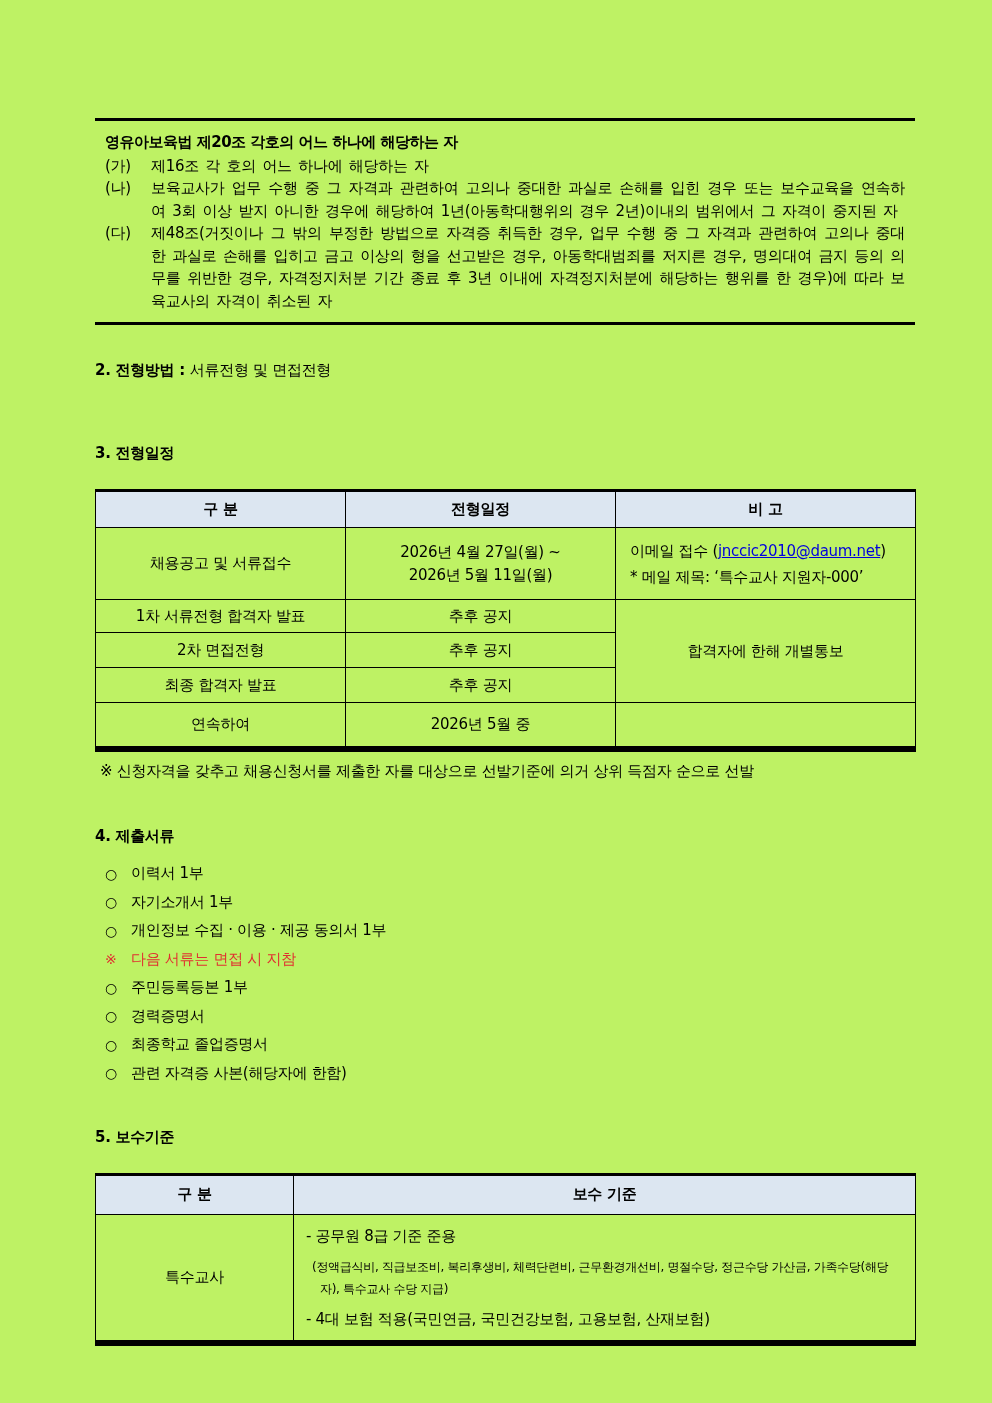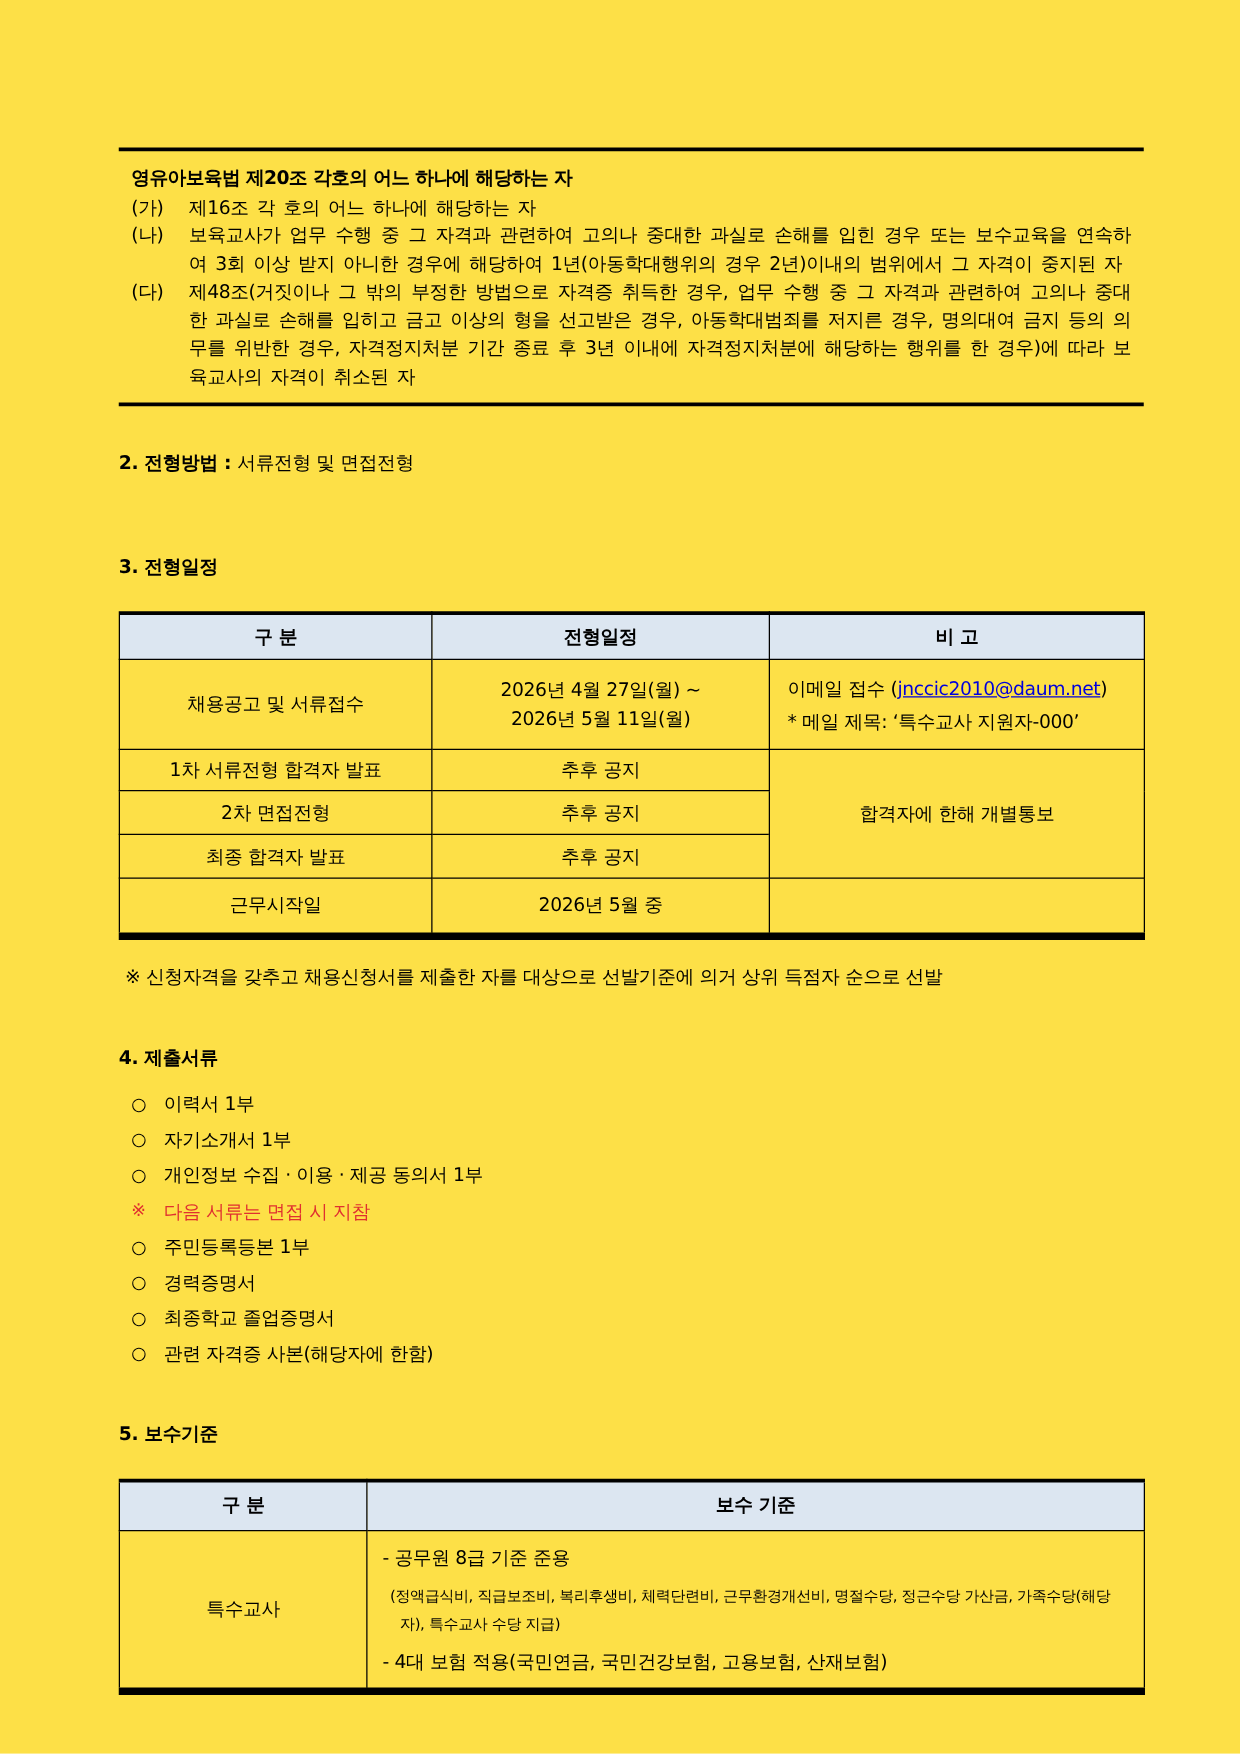--- a/index.html
+++ b/index.html
@@ -5,21 +5,21 @@
   * { margin: 0; padding: 0; box-sizing: border-box; }
   html, body { background: #ffffff; }
   body {
     font-family: "DejaVu Sans", "Liberation Sans", sans-serif;
     color: #000000;
   }
   .page {
     position: relative;
     width: 992px;
     height: 1403px;
-    background: #fde047;
+    background: #bef264;
     overflow: hidden;
   }
   .content {
     margin-left: 95px;
     width: 820px;
     font-size: 15px;
   }
 
   
   .eligibility-box {
@@ -89,21 +89,21 @@
   }
   .email-link {
     color: #0000dd;
     text-decoration: underline;
     cursor: pointer;
     margin-top: 39px;
   }
   .date-lines div { line-height: 23px; }
 
   
-  .selection-note { margin-top: 20px; padding-left: 5px; letter-spacing: -0.3px; }
+  .selection-note { margin-top: 10px; padding-left: 5px; letter-spacing: -0.3px; }
 
   
   .doc-list { margin-top: 14px; padding-left: 10px; }
   .doc-item {
     display: flex;
     align-items: center;
     height: 28.5px;
     letter-spacing: -0.3px;
   }
   .doc-marker { width: 26px; font-size: 14px; }
@@ -180,21 +180,21 @@
       </tr>
       <tr class="row-s2">
         <td>2차 면접전형</td>
         <td>추후 공지</td>
       </tr>
       <tr class="row-s3">
         <td>최종 합격자 발표</td>
         <td>추후 공지</td>
       </tr>
       <tr class="row-start">
-        <td>근무시작일</td>
+        <td>연속하여</td>
         <td>2026년 5월 중</td>
         <td></td>
       </tr>
     </tbody>
       </table>
 
     <div class="selection-note">※ 신청자격을 갖추고 채용신청서를 제출한 자를 대상으로 선발기준에 의거 상위 득점자 순으로 선발</div>
 
     <div class="section-heading sec4">4. 제출서류</div>
     <div class="doc-list">

